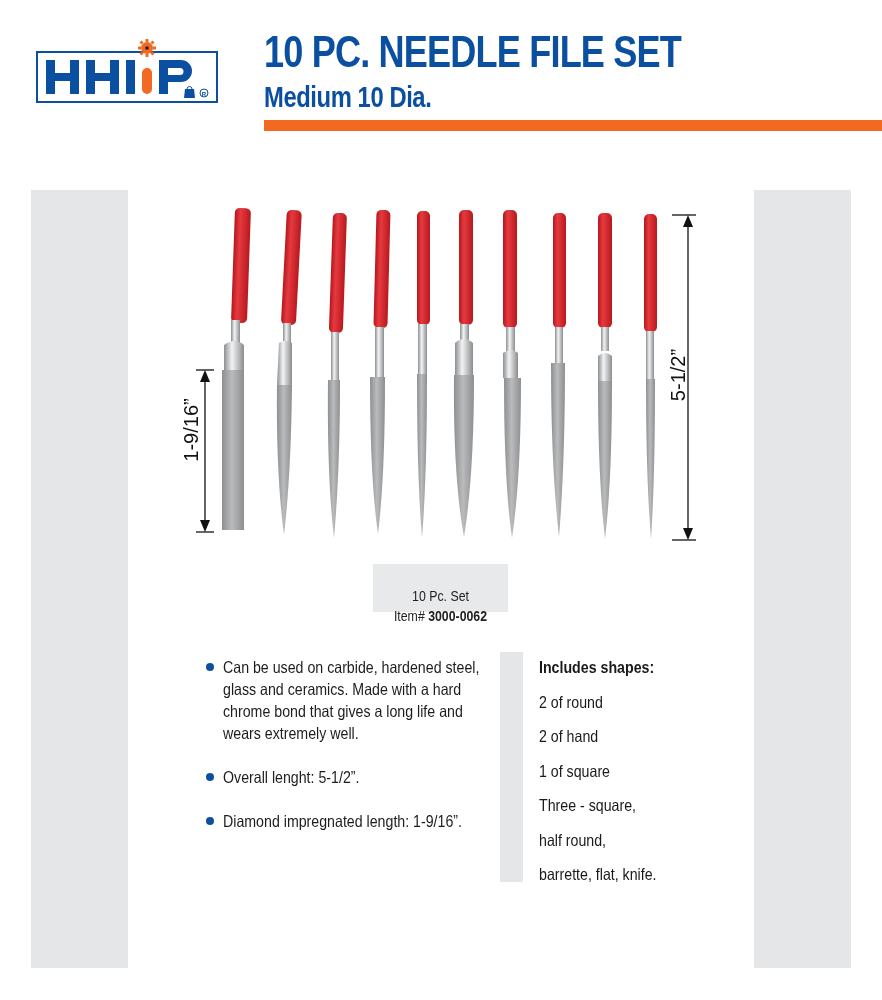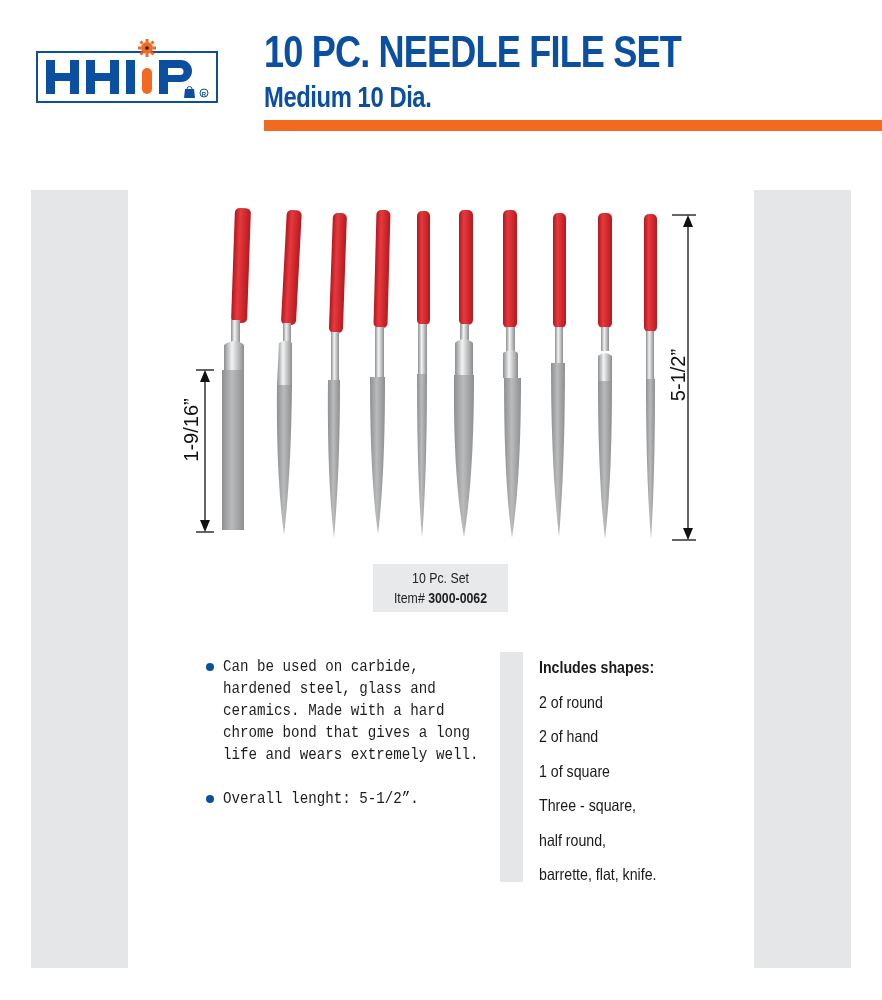--- a/index.html
+++ b/index.html
@@ -18,29 +18,29 @@
   
   .side-panel { position: absolute; top: 190px; width: 97px; height: 778px; background: #e5e6e8; }
   .side-panel.left { left: 31px; }
   .side-panel.right { left: 754px; }
 
   
   .product-image { position: absolute; left: 180px; top: 200px; width: 520px; height: 350px; }
 
   
   .caption { position: absolute; left: 373px; top: 564px; width: 135px; height: 48px; background: #e8e9eb;
-             text-align: center; font-size: 14px; line-height: 20px; padding-top: 4px; color: #222;
+             text-align: center; font-size: 14px; line-height: 20px; padding-top: 22px; color: #222;
              transform-origin: center; }
   .caption .line { display: block; transform: scaleX(0.88); }
   .caption b { font-weight: 700; }
 
   
   .features { position: absolute; left: 206px; top: 656px; width: 290px; list-style: none; }
   .features li { position: relative; padding-left: 17px; font-size: 16.5px; line-height: 22px; color: #1d1d1d;
-                 margin-bottom: 22px; font-family: Liberation Mono, monospace; }
+                 margin-bottom: 22px; }
   .features li .txt { display: inline-block; transform: scaleX(0.86); transform-origin: left top; width: 300px; }
   .features li .bullet { position: absolute; left: 0; top: 7px; width: 8px; height: 8px; border-radius: 50%; background: #0b4fa0; }
 
   .divider-bar { position: absolute; left: 500px; top: 652px; width: 23px; height: 230px; background: #e5e6e8; }
 
   
   .shapes { position: absolute; left: 539px; top: 656px; }
   .shapes .heading { font-weight: 700; font-size: 16.5px; line-height: 22px; transform: scaleX(0.86); transform-origin: left top; white-space: nowrap; }
   .shapes .item { font-size: 16.5px; line-height: 22px; margin-top: 12.5px; transform: scaleX(0.86); transform-origin: left top; white-space: nowrap; }
 </style>
@@ -199,20 +199,21 @@
 </div>
 
 <div class="caption">
   <span class="line">10 Pc. Set</span>
   <span class="line"><span>Item#</span> <b>3000-0062</b></span>
 </div>
 
 <ul class="features">
   <li><span class="bullet"></span><span class="txt">Can be used on carbide, hardened steel, glass and ceramics. Made with a hard chrome bond that gives a long life and wears extremely well.</span></li>
   <li><span class="bullet"></span><span class="txt">Overall lenght: 5-1/2”.</span></li>
+  <li><span class="bullet"></span><span class="txt">Diamond impregnated length: 1-9/16”.</span></li>
 </ul>
 
 <div class="divider-bar"></div>
 
 <div class="shapes">
   <div class="heading">Includes shapes:</div>
   <div class="item">2 of round</div>
   <div class="item">2 of hand</div>
   <div class="item">1 of square</div>
   <div class="item">Three - square,</div>

